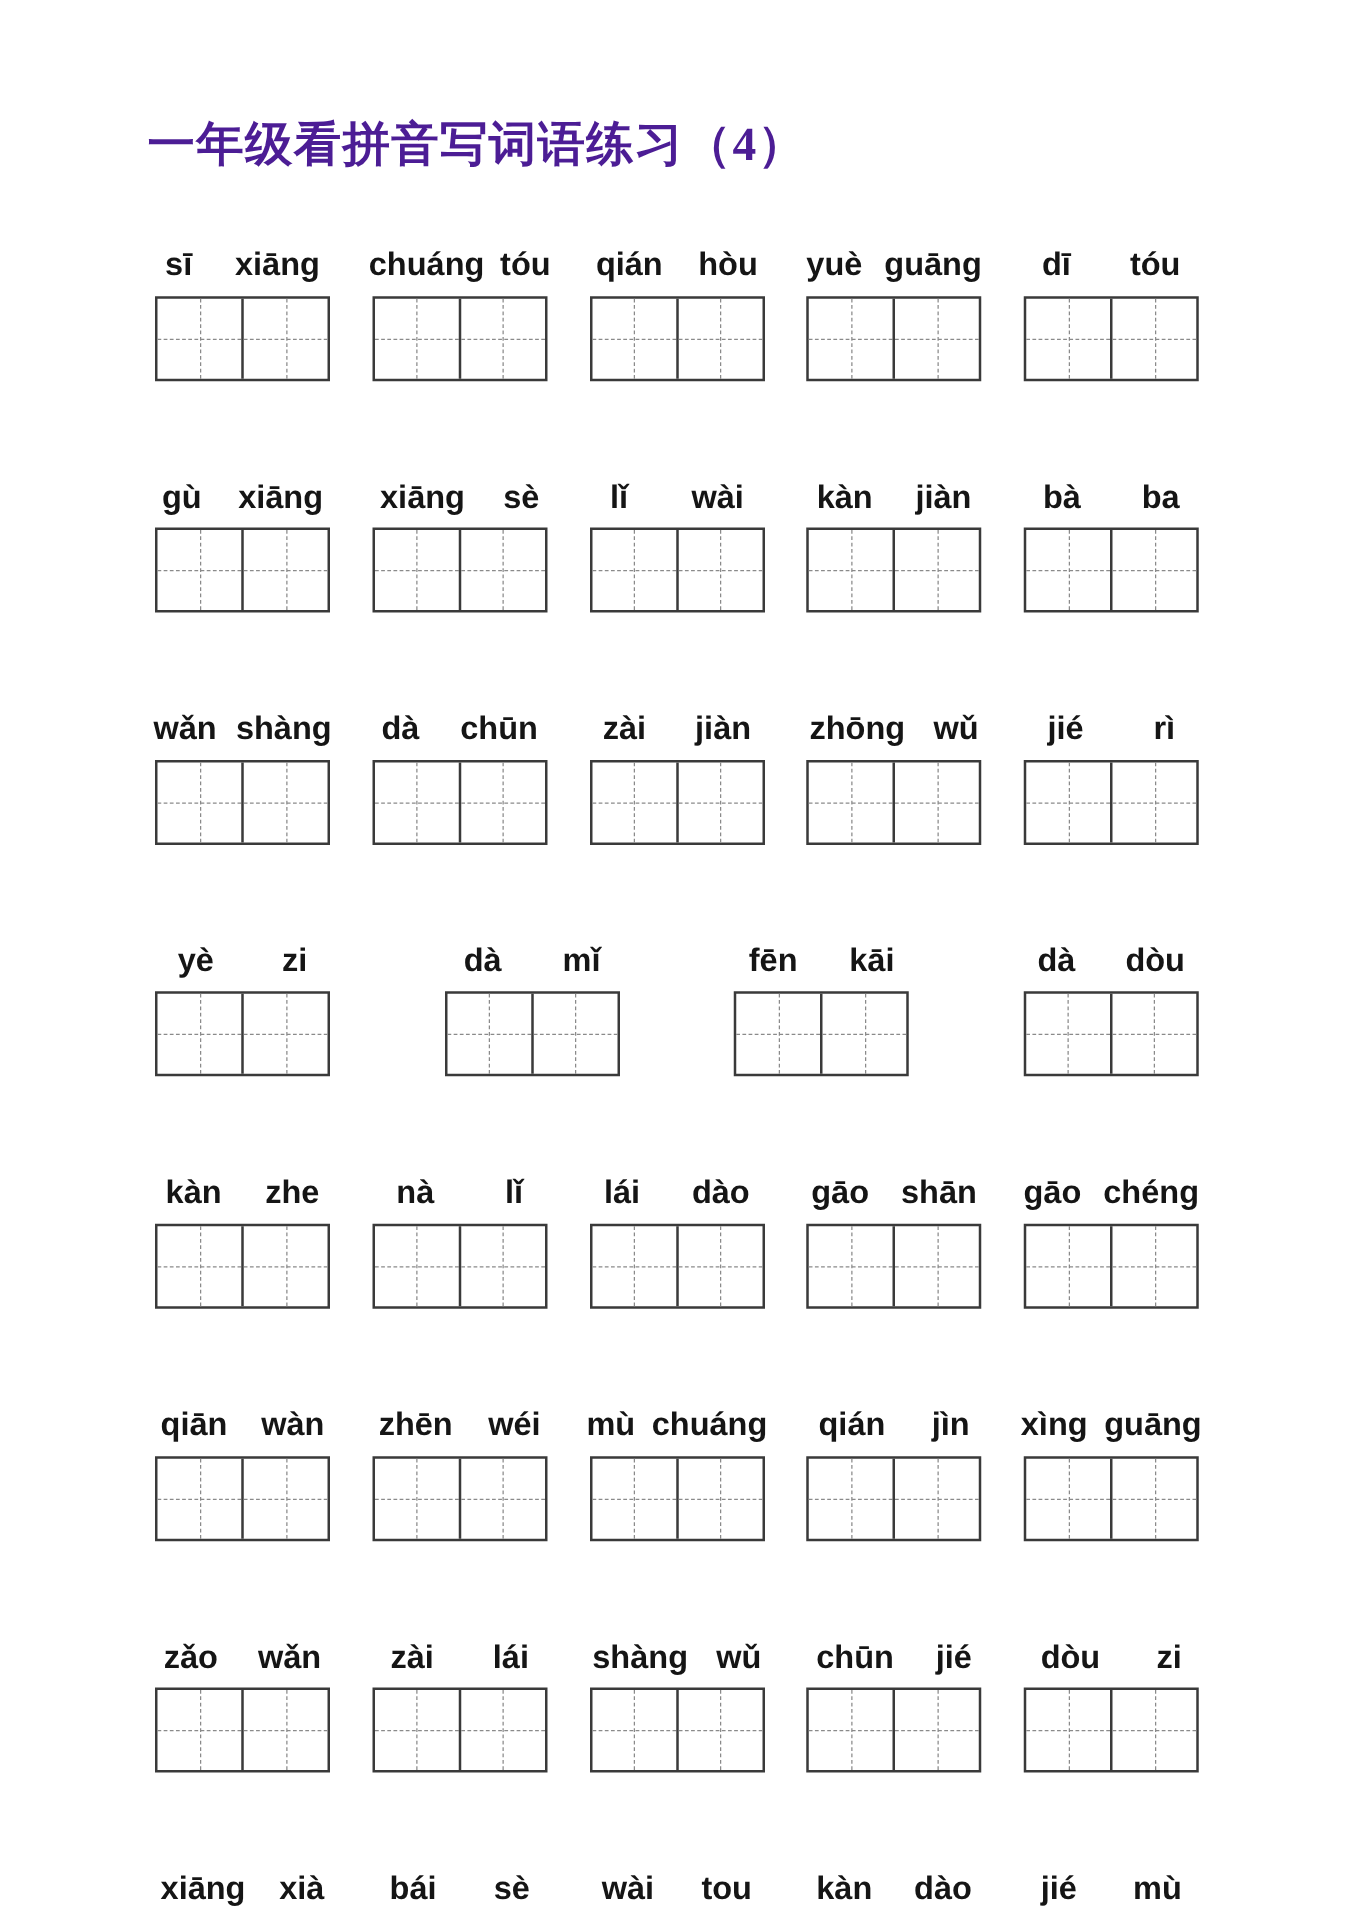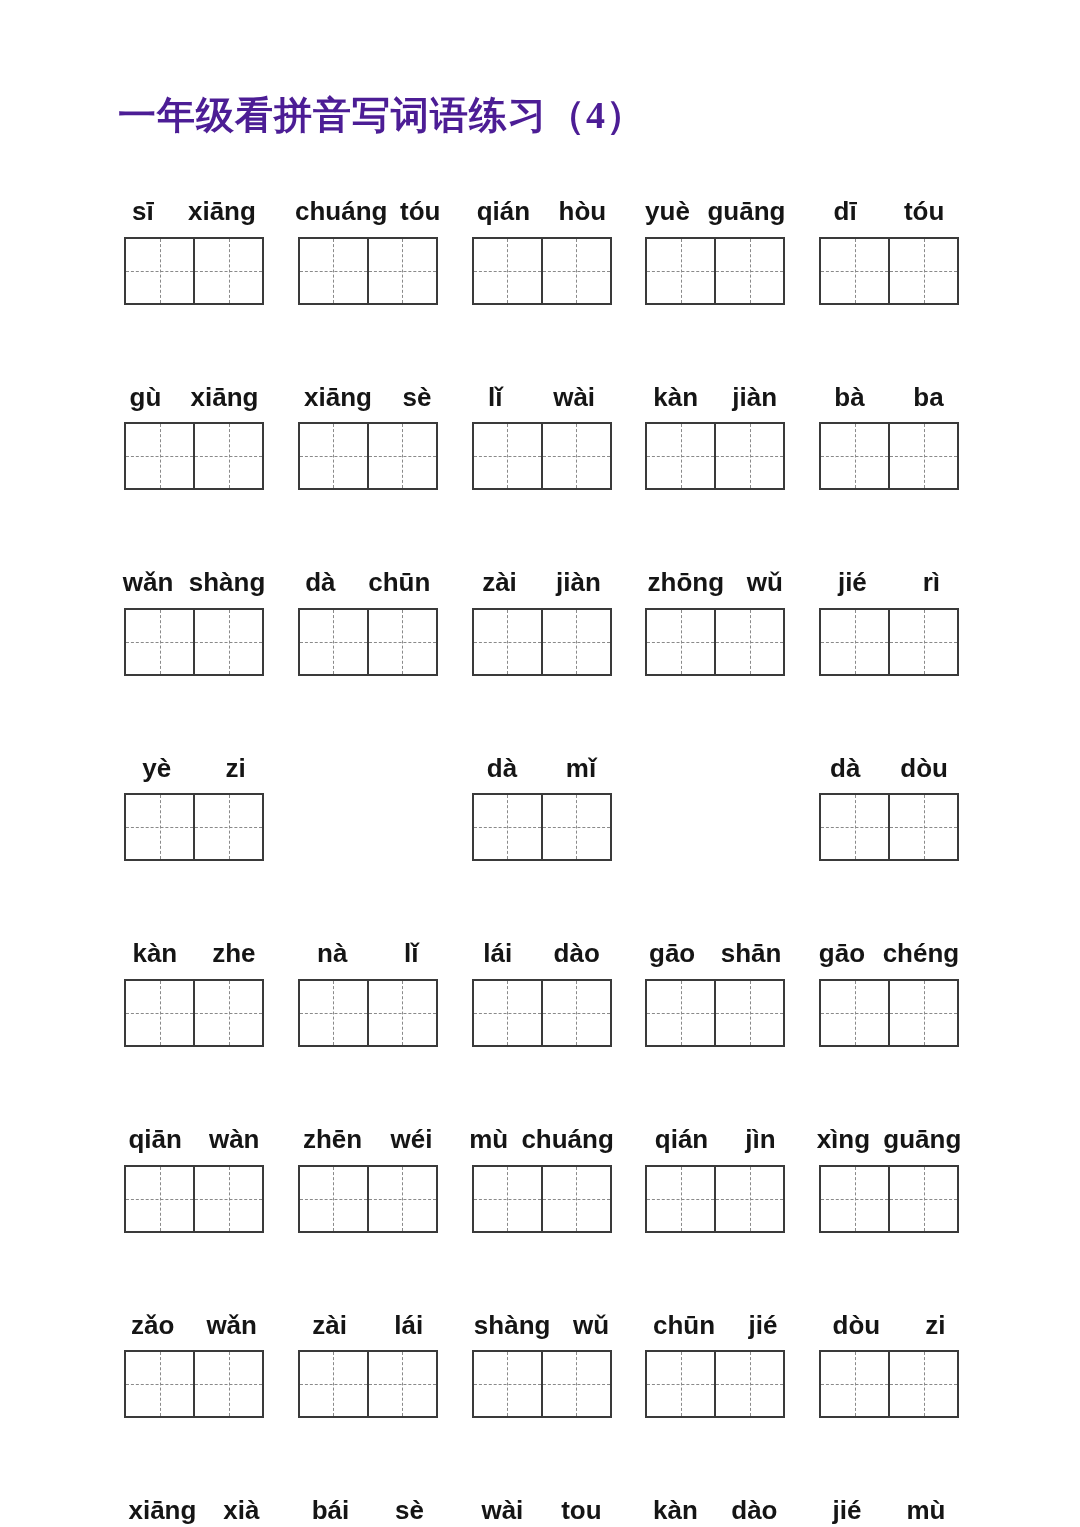--- a/index.html
+++ b/index.html
@@ -261,20 +261,30 @@
             <span>dà</span>
             <span>mǐ</span>
           </div>
           <div class="grid-box">
             <div class="cell"></div>
             <div class="cell"></div>
           </div>
         </div>
         <div class="column">
           <div class="pinyin">
+            <span>fēn</span>
+            <span>kāi</span>
+          </div>
+          <div class="grid-box">
+            <div class="cell"></div>
+            <div class="cell"></div>
+          </div>
+        </div>
+        <div class="column">
+          <div class="pinyin">
             <span>dà</span>
             <span>dòu</span>
           </div>
           <div class="grid-box">
             <div class="cell"></div>
             <div class="cell"></div>
           </div>
         </div>
       </div>
       <div class="row">

